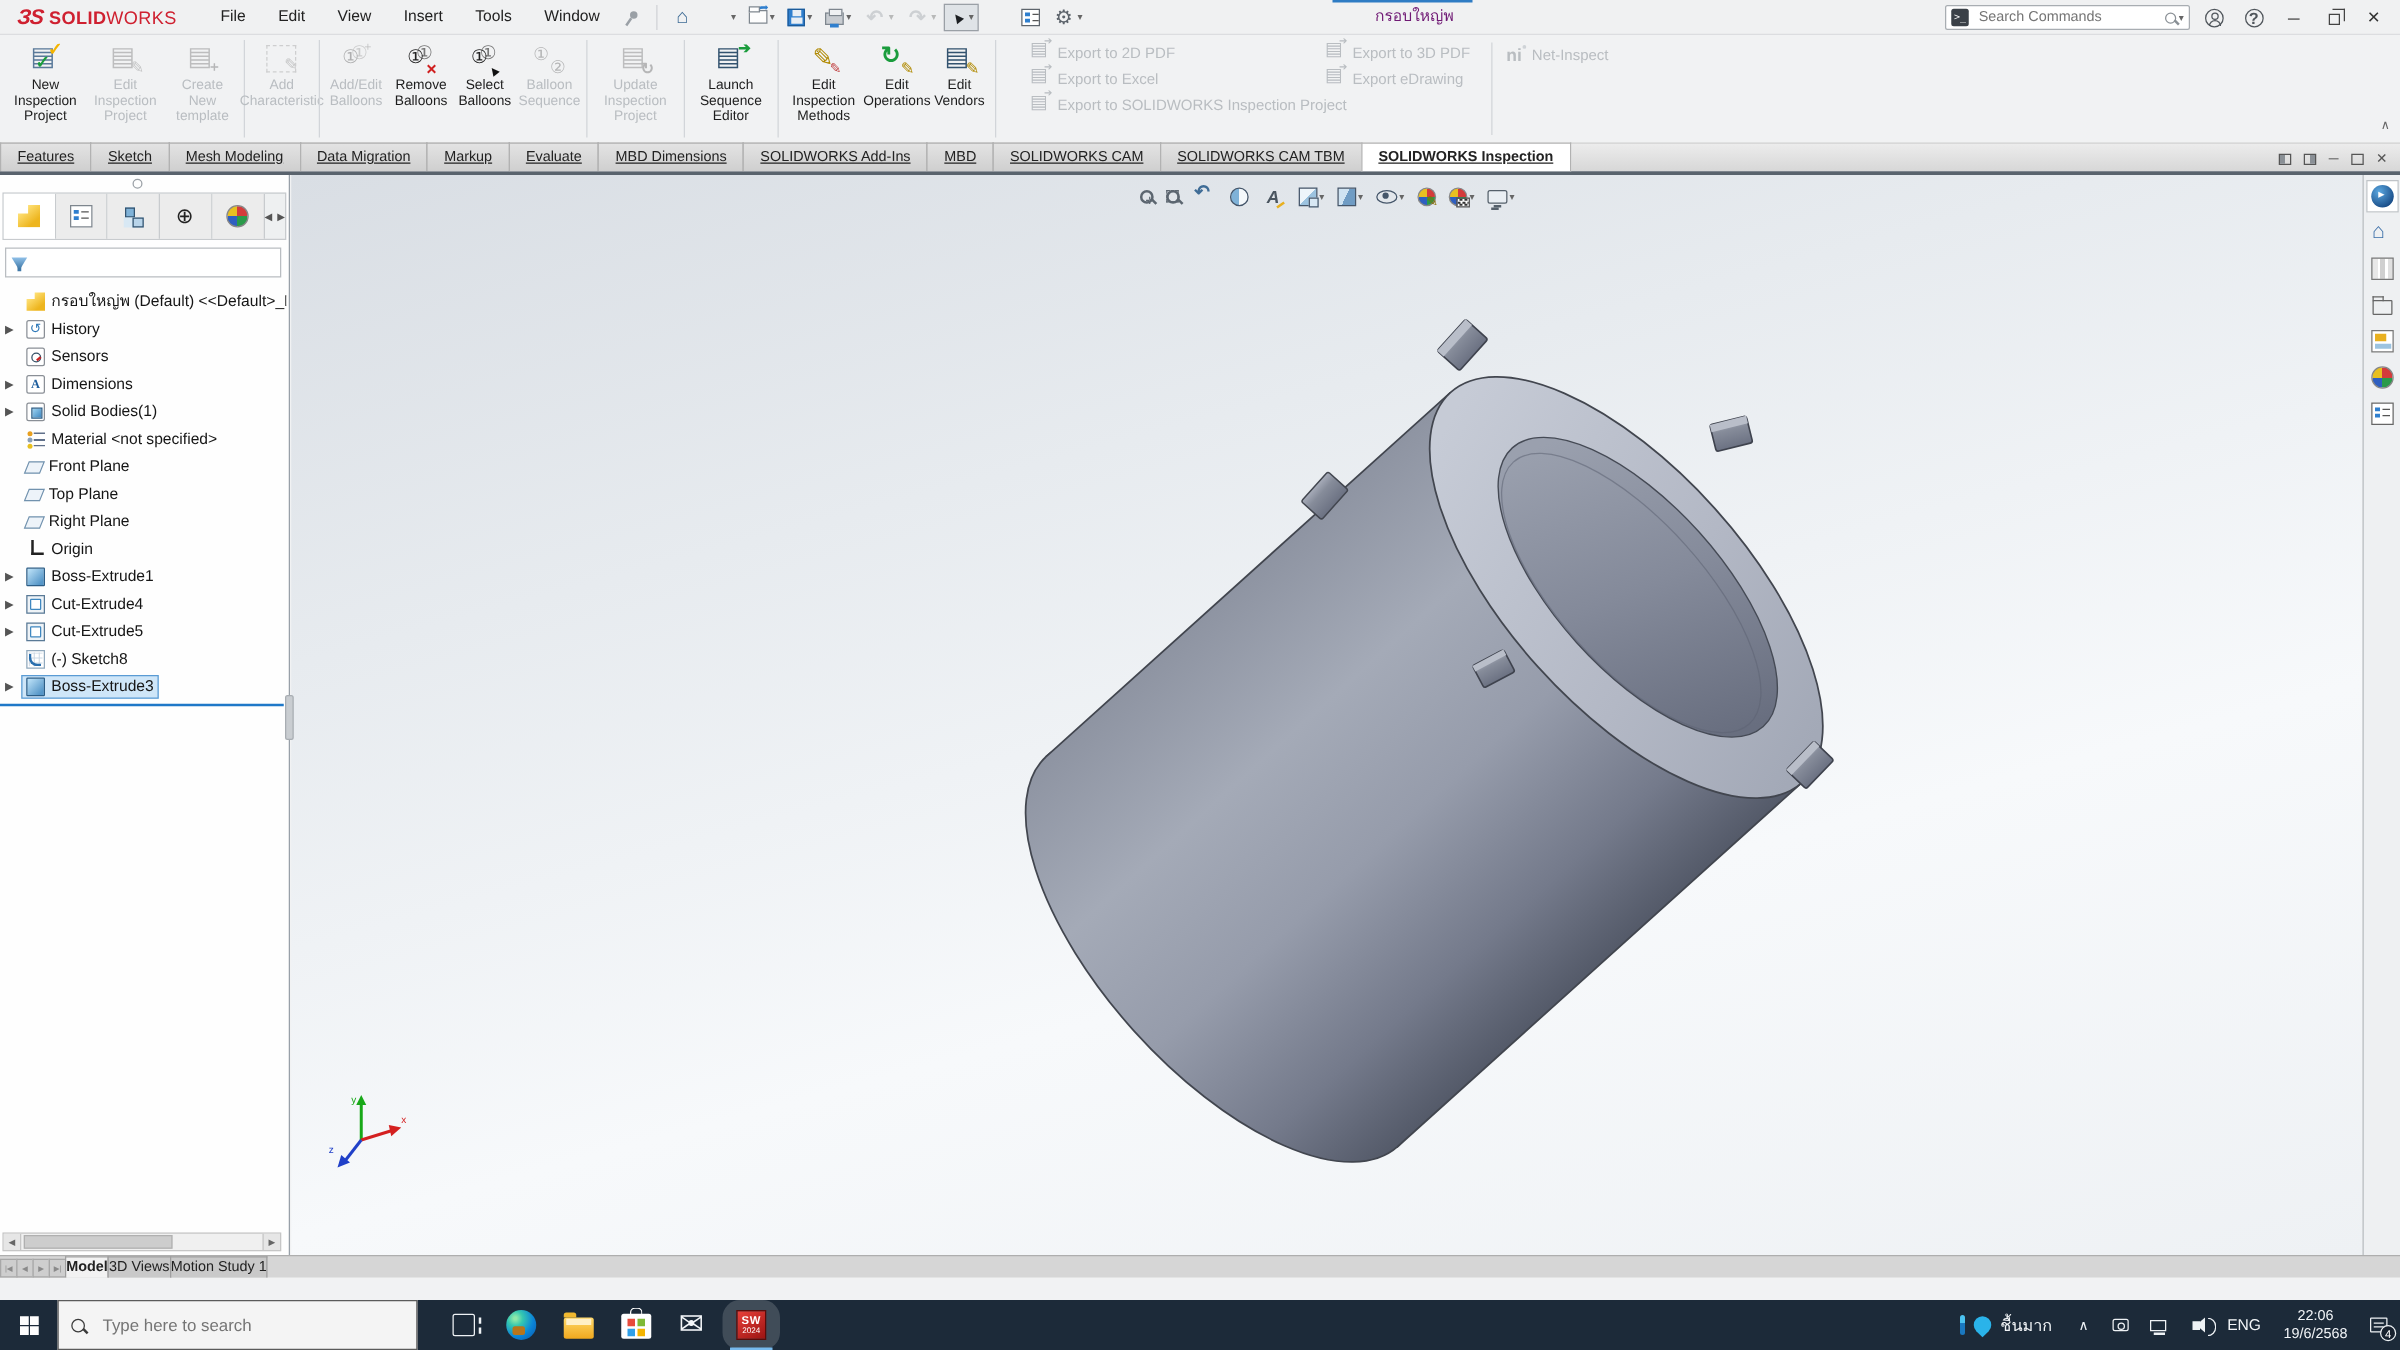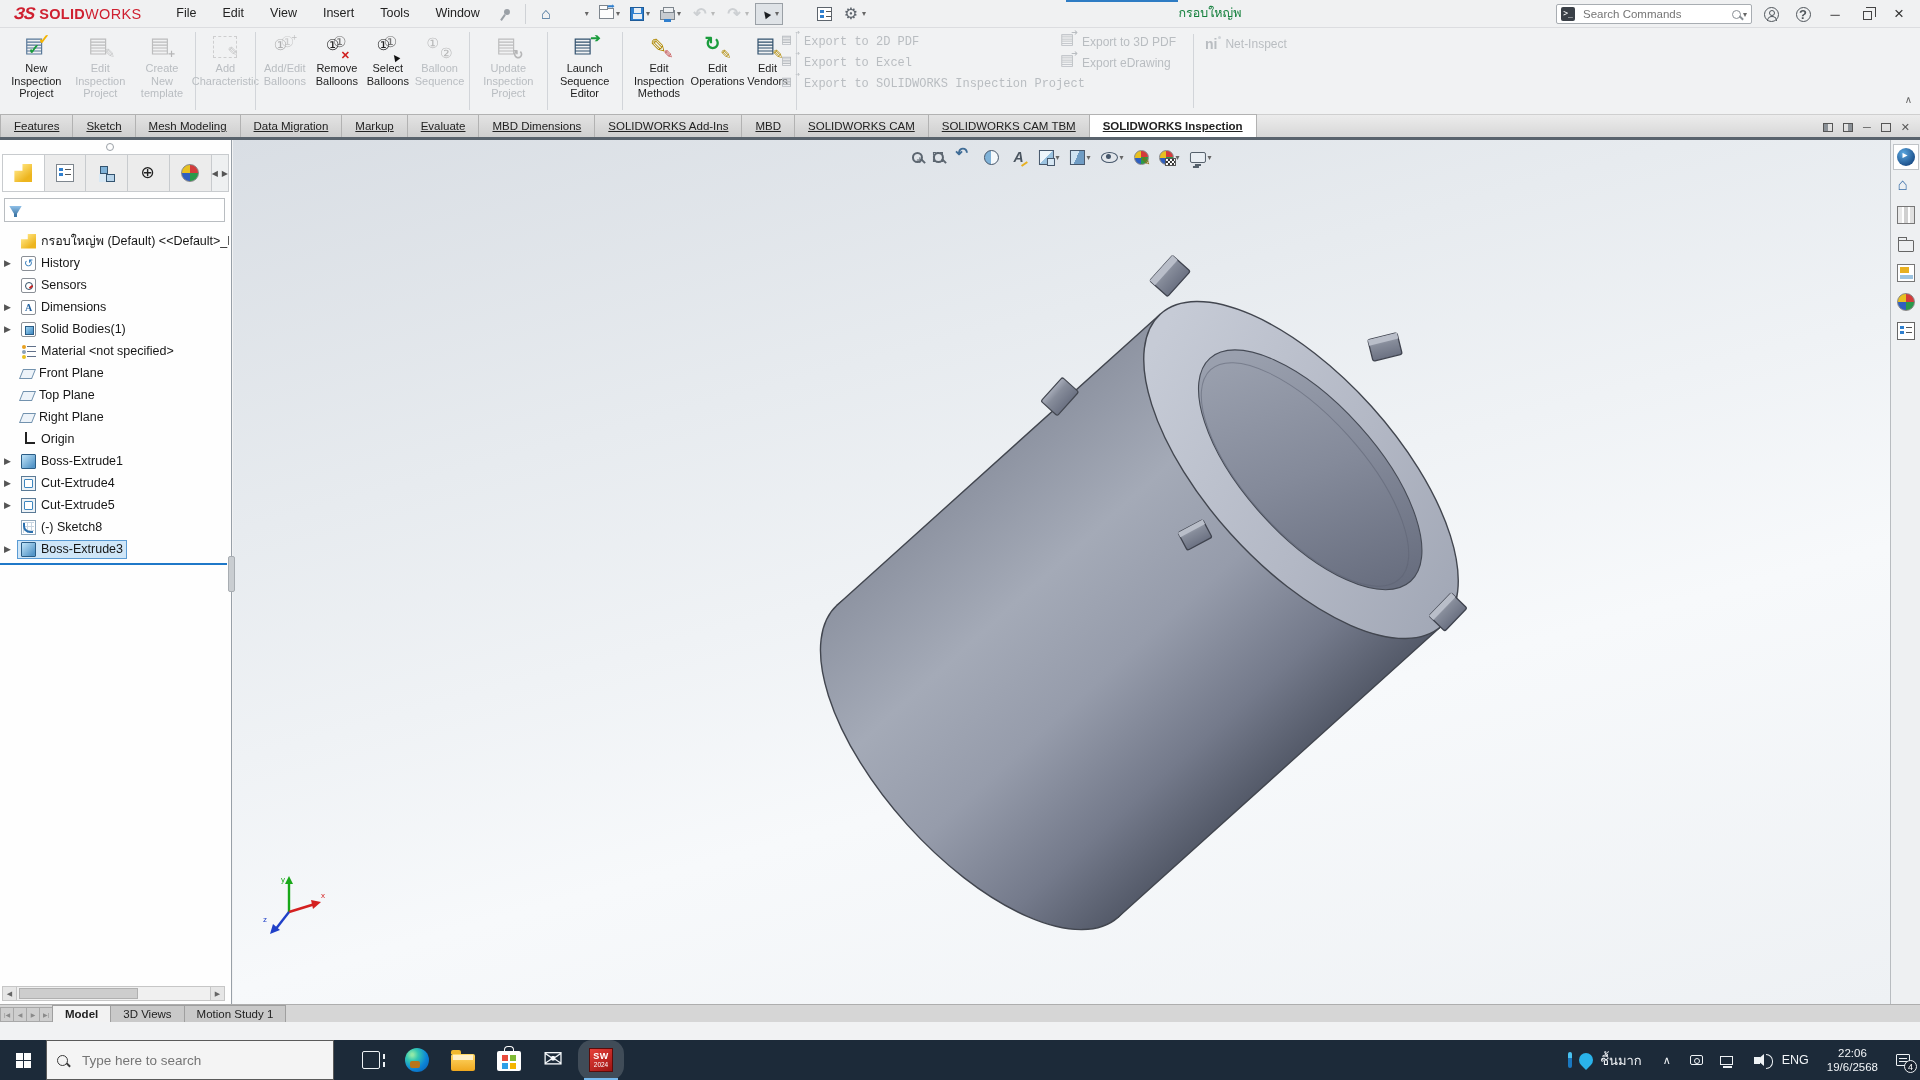--- a/index.html
+++ b/index.html
@@ -39,21 +39,21 @@
   .q-print::before{content:"";position:absolute;left:2px;top:-4px;width:9px;height:4px;background:#eef0f2;border:1px solid #7e868e;}
   .q-print::after{content:"";position:absolute;left:3px;bottom:-3px;width:7px;height:3px;background:#2f7fce;}
   .q-undo,.q-redo{color:#9aa0a6;font-size:16px;font-weight:bold;}
   .q-select{font-size:0;position:relative;width:14px;height:16px;}
   .q-select::before{content:"▲";position:absolute;left:1px;top:1px;font-size:12px;color:#1b1e22;transform:rotate(-38deg);}
   .q-options-list{width:15px;height:14px;background:#fff;border:1px solid #5d646c;position:relative;}
   .q-options-list::before{content:"";position:absolute;left:2px;top:2px;width:4px;height:3px;background:#2f7fce;box-shadow:0 5px 0 #2f7fce;}
   .q-options-list::after{content:"";position:absolute;left:8px;top:3px;width:5px;height:1px;background:#555;box-shadow:0 5px 0 #555;}
   .q-settings{color:#5d646c;font-size:16px;}
   
-  #doc-title{position:absolute;left:1100px;top:0;width:220px;text-align:center;line-height:27px;font-size:12.5px;color:#15803d;}
+  #doc-title{position:absolute;left:1100px;top:0;width:220px;line-height:27px;font-size:12.5px;color:#701a75;}
   #tb-right{position:absolute;right:8px;top:0;height:28px;display:flex;align-items:center;}
   #search-cmd{display:flex;align-items:center;width:196px;height:20px;background:#fff;border:1px solid #a8adb2;border-radius:2px;padding:0 4px;}
   #search-cmd .term{width:14px;height:14px;background:#3a4047;border-radius:2px;color:#fff;font-size:8px;line-height:14px;text-align:center;font-family:"DejaVu Sans Mono",monospace;flex:none;}
   #search-cmd input{flex:1;border:none;outline:none;background:transparent;font-size:11.5px;color:#555;margin-left:6px;min-width:0;font-family:"Liberation Sans",sans-serif;}
   .mag{width:9px;height:9px;border:1.5px solid #8a9096;border-radius:50%;position:relative;flex:none;}
   .mag::after{content:"";position:absolute;width:5px;height:1.5px;background:#8a9096;transform:rotate(45deg);right:-4px;bottom:-1px;}
   .tb-ic{width:26px;height:24px;display:flex;align-items:center;justify-content:center;margin-left:6px;color:#444;}
   .user-ic{width:15px;height:15px;border:1.5px solid #50565c;border-radius:50%;position:relative;}
   .user-ic::before{content:"";position:absolute;left:4.5px;top:2.5px;width:4px;height:4px;border:1.2px solid #50565c;border-radius:50%;}
   .user-ic::after{content:"";position:absolute;left:2.5px;top:8.5px;width:8px;height:4px;border:1.2px solid #50565c;border-bottom:none;border-radius:6px 6px 0 0;}
@@ -94,21 +94,21 @@
   .r-template-editor::before{content:"▤";left:3px;top:0;font-size:21px;color:#33536f;}
   .r-template-editor::after{content:"➔";right:-1px;top:-2px;font-size:12px;font-weight:bold;color:#1a9c3c;}
   .r-edit-methods::before{content:"✎";left:6px;top:1px;font-size:20px;color:#b08900;}
   .r-edit-methods::after{content:"✎";right:1px;bottom:0;font-size:11px;color:#c04040;}
   .r-edit-operations::before{content:"↻";left:2px;top:-1px;font-size:19px;font-weight:bold;color:#1a9c3c;}
   .r-edit-operations::after{content:"✎";right:1px;bottom:-1px;font-size:13px;color:#b08900;}
   .r-edit-vendors::before{content:"▤";left:3px;top:0;font-size:21px;color:#33536f;}
   .r-edit-vendors::after{content:"✎";right:-1px;bottom:-1px;font-size:13px;color:#b08900;}
   
   .expcol{position:absolute;top:3px;}
-  #exp1{left:782px;font-family:Liberation Mono, monospace;}
+  #exp1{left:824px;}
   #exp2{left:1060px;}
   .erow{display:flex;align-items:center;height:21px;}
   .eic{width:15px;height:15px;position:relative;margin-right:7px;flex:none;}
   .eic::before{content:"▤";position:absolute;left:0;top:-4px;font-size:15px;color:#b9bdc1;}
   .eic::after{content:"➔";position:absolute;right:-3px;top:-6px;font-size:8px;color:#b9bdc1;}
   .elbl{font-size:12px;color:#b9bdc1;white-space:nowrap;}
   #ni-sep{position:absolute;left:1193px;top:6px;height:74px;width:1px;background:#d2d5d9;}
   #net-inspect{position:absolute;left:1205px;top:6px;display:flex;align-items:center;height:20px;}
   #ni-mark{font-weight:bold;font-size:14px;color:#b9bdc1;letter-spacing:0;margin-right:8px;position:relative;}
   #ni-mark::after{content:"";position:absolute;right:-4px;top:0;width:3px;height:3px;border-radius:50%;background:#cfd3d7;}
@@ -224,21 +224,21 @@
   .t-view-palette::before{content:"";position:absolute;left:2px;top:2px;width:9px;height:6px;background:#e8b020;}
   .t-view-palette::after{content:"";position:absolute;left:2px;bottom:2px;width:13px;height:4px;background:#9cc3e0;}
   .t-appearances{border-radius:50%;border:1px solid #888;background:conic-gradient(#d43b3b 0 25%,#2a9a4a 25% 50%,#2f5fc0 50% 75%,#e8c020 75% 100%);}
   .t-custom-properties{border:1px solid #666;background:#fff;}
   .t-custom-properties::before{content:"";position:absolute;left:2px;top:3px;width:4px;height:3px;background:#2f7fce;box-shadow:0 5px 0 #2f7fce;}
   .t-custom-properties::after{content:"";position:absolute;left:8px;top:4px;width:6px;height:1px;background:#555;box-shadow:0 5px 0 #555;}
 
   
   #docbar{position:absolute;left:0;top:1004px;width:1920px;height:18px;background:#d6d6d6;border-top:1px solid #aeaeae;display:flex;align-items:flex-end;}
   .navbtn{width:14px;height:15px;background:#cecece;border:1px solid #a8a8a8;margin-right:-1px;font-size:6px;color:#8a8a8a;display:flex;align-items:center;justify-content:center;}
-  .dtab{padding:0 12px;height:17px;line-height:16px;font-size:11.5px;background:#c9c9c9;border:1px solid #9f9f9f;border-bottom:none;margin-right:-1px;white-space:nowrap;}
+  .dtab{padding:0 0;height:17px;line-height:16px;font-size:11.5px;background:#c9c9c9;border:1px solid #9f9f9f;border-bottom:none;margin-right:-1px;white-space:nowrap;}
   .dtab.act{background:#f2f2f2;font-weight:bold;}
   #statusbar{position:absolute;left:0;top:1022px;width:1920px;height:18px;background:#f0f0f0;border-top:1px solid #c4c4c4;display:flex;align-items:center;font-size:11.5px;color:#333;}
   #status-left{margin-left:4px;}
   #status-units{position:absolute;right:88px;display:flex;align-items:center;gap:8px;}
   #status-units .tri{font-size:8px;color:#555;}
   #status-edit{position:absolute;right:6px;font-size:12px;color:#777;}
 
   
   #taskbar{position:absolute;left:0;top:1040px;width:1920px;height:40px;background:#1c2a39;display:flex;align-items:center;}
   #start{width:46px;height:40px;display:flex;align-items:center;justify-content:center;}

